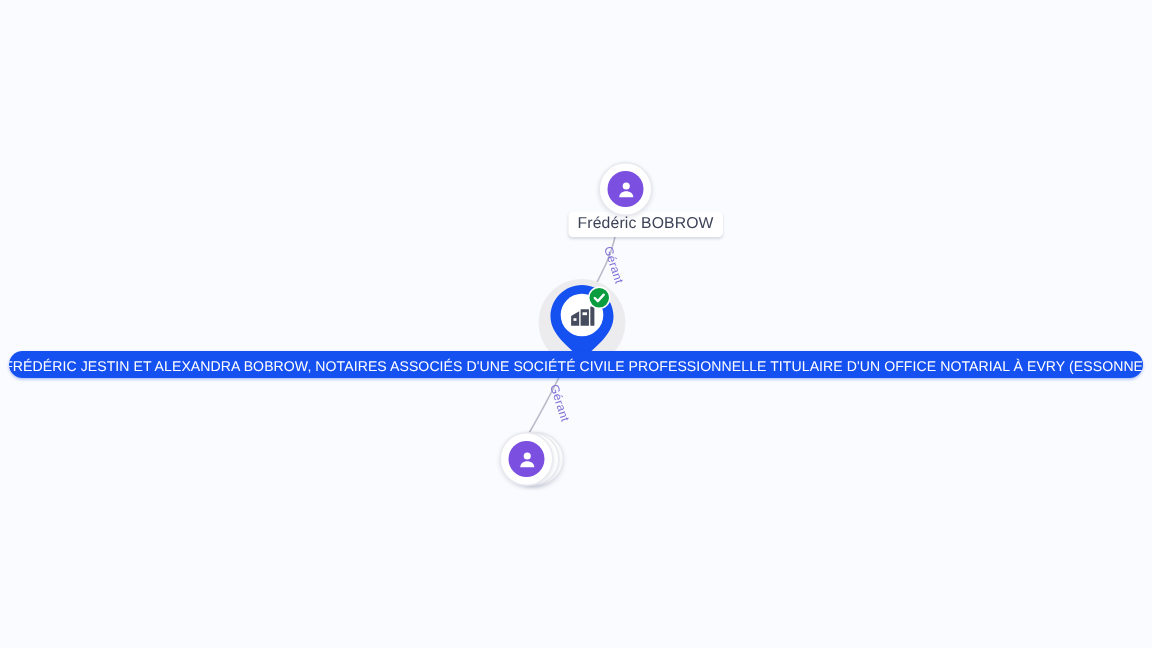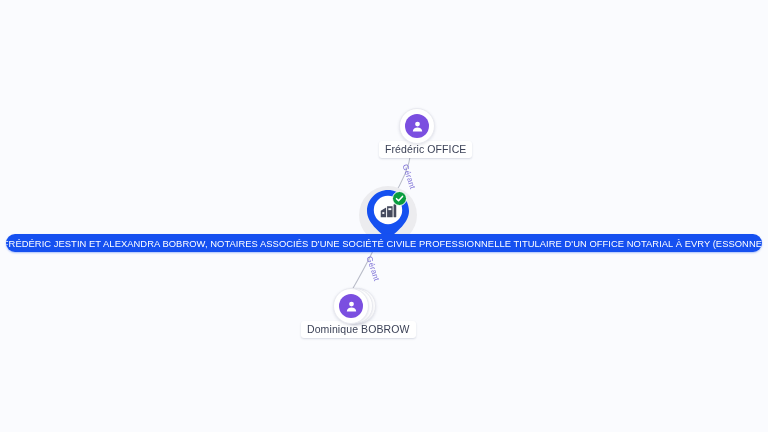--- a/index.html
+++ b/index.html
@@ -154,21 +154,21 @@
 
   <div class="person-node" style="left:399px; top:108px;">
     <div class="person-card s0"></div>
     <div class="avatar-disc">
       <svg width="15" height="15" viewBox="0 0 24 24" fill="#ffffff">
         <circle cx="12" cy="8" r="3.8"></circle>
         <path d="M4.5 20c0-4.1 3.4-6.4 7.5-6.4s7.5 2.3 7.5 6.4z"></path>
       </svg>
     </div>
   </div>
-  <div class="name-chip" style="left:379px; top:141px;">Frédéric OFFICE</div>
+  <div class="name-chip" style="left:379px; top:141px;">Frédéric BOBROW</div>
 
   <div class="company-node" style="left:359px; top:186px;">
     <div class="halo"></div>
     <div class="pin">
       <svg width="44" height="54" viewBox="0 0 44 54">
         <path d="M22 2 C10.4 2 1 11.4 1 23 C1 35 13 43 22 52 C31 43 43 35 43 23 C43 11.4 33.6 2 22 2 Z" fill="#1550f0"></path>
         <circle cx="22" cy="22" r="14.2" fill="#ffffff"></circle>
       </svg>
       <div class="pin-glyph">
         <svg width="19" height="19" viewBox="0 0 24 24" fill="#464b5e">
@@ -193,15 +193,14 @@
     <div class="person-card s2"></div>
     <div class="person-card s1"></div>
     <div class="person-card s0"></div>
     <div class="avatar-disc">
       <svg width="15" height="15" viewBox="0 0 24 24" fill="#ffffff">
         <circle cx="12" cy="8" r="3.8"></circle>
         <path d="M4.5 20c0-4.1 3.4-6.4 7.5-6.4s7.5 2.3 7.5 6.4z"></path>
       </svg>
     </div>
   </div>
-  <div class="name-chip" style="left:301px; top:321px;">Dominique BOBROW</div>
 
 </div>
 
 </body></html>

